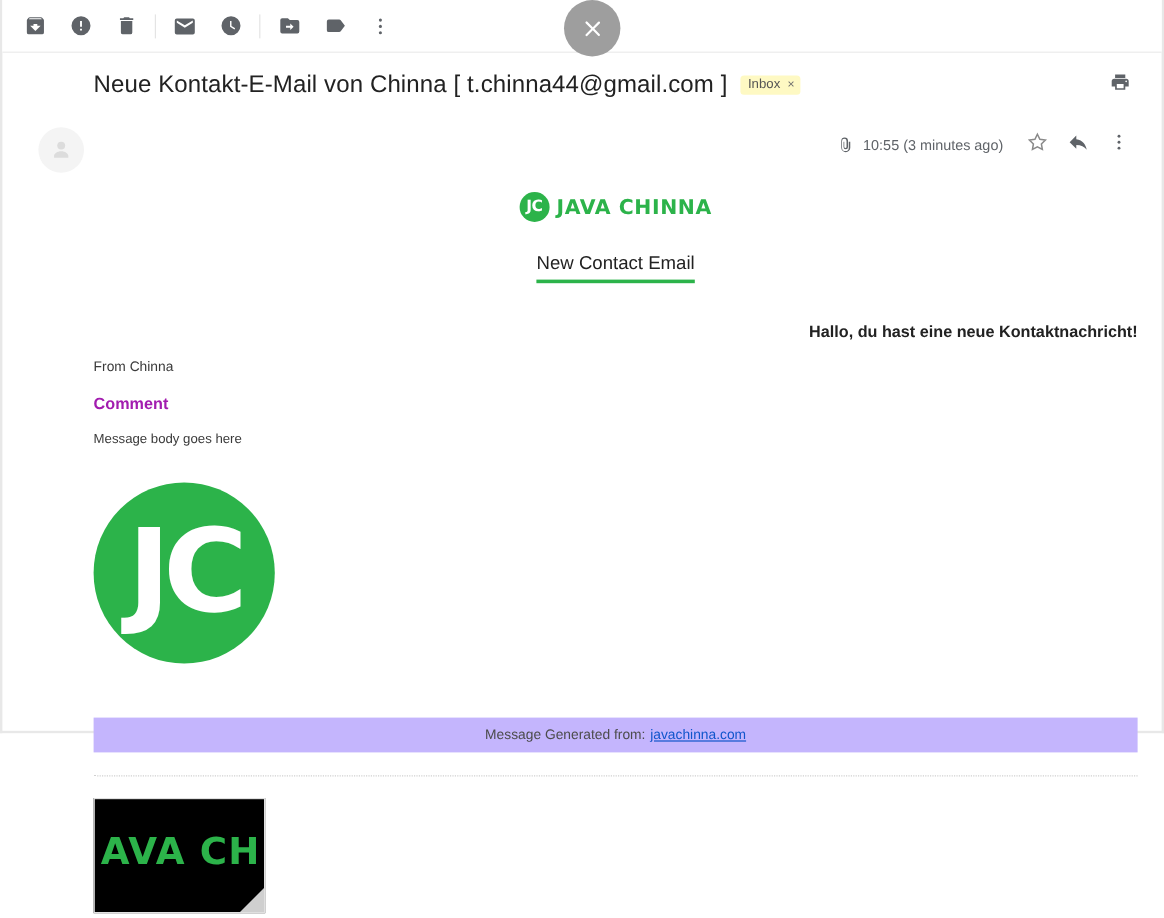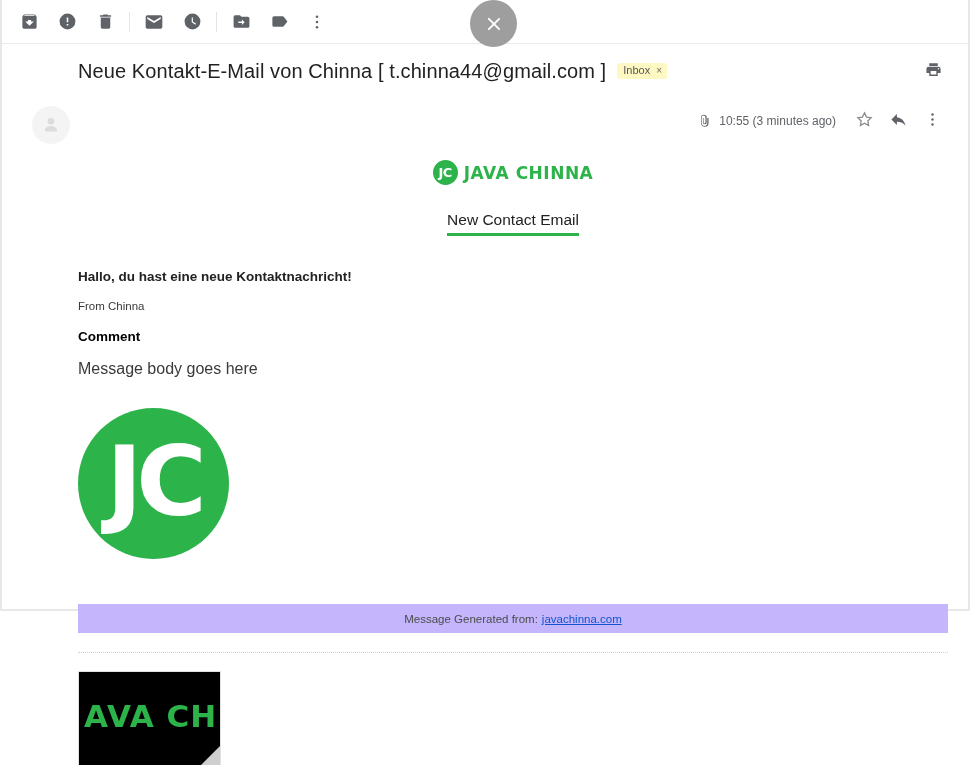--- a/index.html
+++ b/index.html
@@ -198,35 +198,36 @@
     color: #222;
     padding-bottom: 4px;
     border-bottom: 3px solid #2cb34a;
   }
 
   .greeting {
     margin-top: 33px;
     font-size: 13.5px;
     font-weight: bold;
     color: #222;
+    text-align: right;
   }
   .from-line {
     margin-top: 16px;
     font-size: 11.5px;
     color: #3a3a3a;
   }
   .comment-head {
     margin-top: 17px;
     font-size: 13.5px;
     font-weight: bold;
-    color: #000000;
+    color: #a21caf;
   }
   .comment-body {
     margin-top: 16px;
-    font-size: 16px;
+    font-size: 11px;
     color: #3a3a3a;
   }
 
   
   .big-logo-wrap { margin-top: 30px; }
   .big-logo {
     width: 151px; height: 151px;
     border-radius: 50%;
     background: #2cb34a;
     position: relative;

